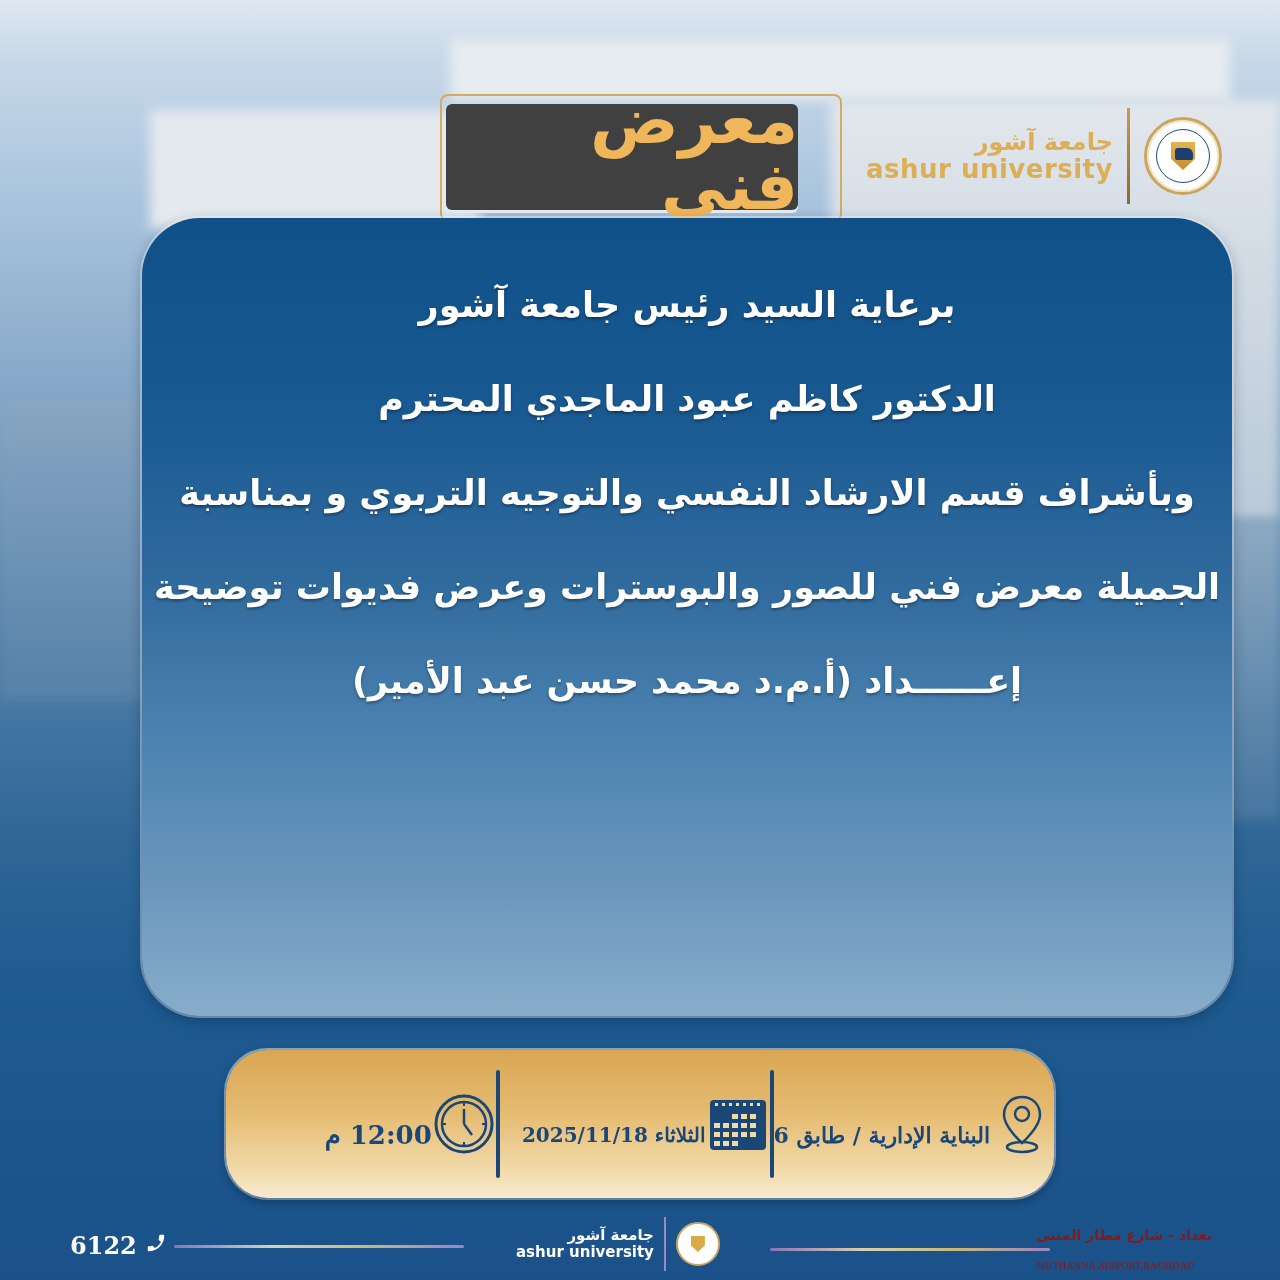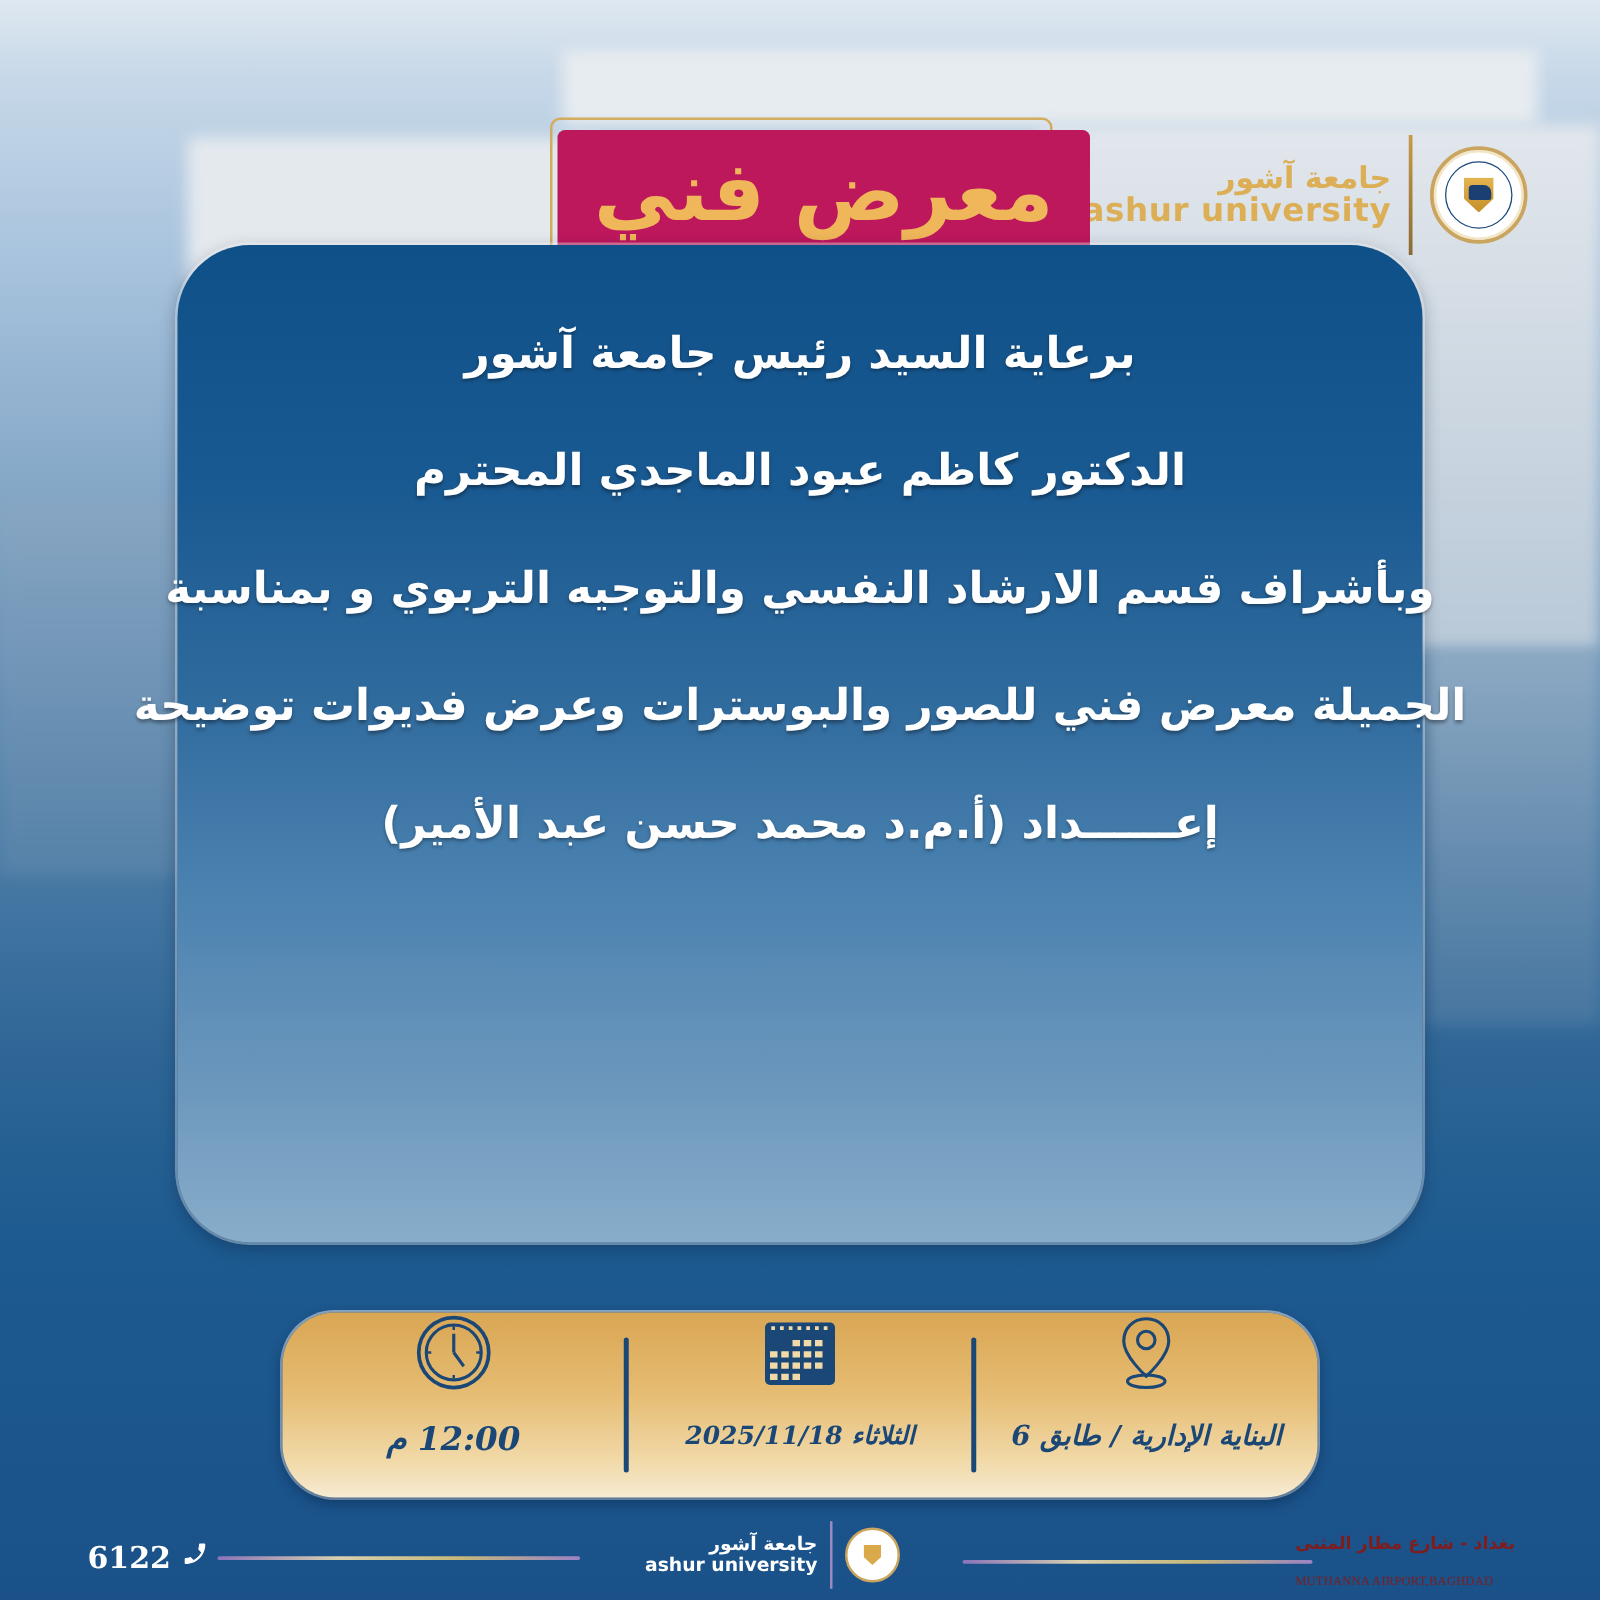--- a/index.html
+++ b/index.html
@@ -22,35 +22,35 @@
   .logo-text .ar { font-size:24px; font-weight:bold; display:block; }
   .logo-text .en { font-size:26px; font-weight:bold; letter-spacing:0.5px; display:block; margin-top:2px; }
   .logo-divider { width:3px; height:96px; background:linear-gradient(180deg,#c89a4a,#8a6a35); }
   .seal { width:72px; height:72px; border-radius:50%; background:#fff; border:3px solid #c9a560; box-shadow:0 0 0 2px #f3e6c6 inset; position:relative; display:flex; align-items:center; justify-content:center; }
   .seal-inner { width:52px; height:52px; border-radius:50%; border:1.5px solid #1c4a7c; display:flex; align-items:center; justify-content:center; }
   .seal-shield { width:24px; height:28px; background:linear-gradient(180deg,#e3b551,#c58f2b); clip-path:polygon(0 0,100% 0,100% 60%,50% 100%,0 60%); position:relative; }
   .seal-lion { position:absolute; left:4px; top:6px; width:18px; height:12px; background:#1b3f70; border-radius:3px 6px 2px 2px; }
 
   
   .title-frame { position:absolute; left:440px; top:94px; width:398px; height:124px; border:2px solid #d4ac5f; border-radius:8px; }
-  .title-box { position:absolute; left:446px; top:104px; width:426px; height:106px; background:#be185d; border-radius:6px; box-shadow:0 3px 0 #e8eef4; display:flex; align-items:center; justify-content:center; }
+  .title-box { position:absolute; left:446px; top:104px; width:352px; height:106px; background:#404040; border-radius:6px; box-shadow:0 3px 0 #e8eef4; display:flex; align-items:center; justify-content:center; }
   .title-text { color:#efb65a; font-size:66px; font-weight:bold; direction:rtl; line-height:1; margin-top:-6px; }
 
   
-  .card { position:absolute; left:142px; top:196px; width:996px; height:798px; border-radius:58px;
+  .card { position:absolute; left:142px; top:218px; width:1090px; height:798px; border-radius:58px;
     background: linear-gradient(180deg, #0f5089 0%, #1a5a92 25%, #2f6a9d 45%, #4b82b0 65%, #6d98bd 85%, #88adca 100%);
     box-shadow: 0 0 0 2px rgba(255,255,255,0.35), 0 4px 14px rgba(0,20,50,0.35); }
   .card-lines { position:absolute; left:0; right:0; top:40px; display:flex; flex-direction:column; align-items:center; direction:rtl; }
   .card-line { color:#ffffff; font-size:35px; font-weight:bold; line-height:1; height:94px; display:flex; align-items:center; white-space:nowrap; text-shadow:0 2px 3px rgba(0,0,0,0.35); }
 
   
   .info-bar { position:absolute; left:226px; top:1050px; width:828px; height:148px; border-radius:42px;
     background:linear-gradient(180deg,#d9a653 0%,#e6bd74 45%,#f1d9a8 80%,#f7ebd2 100%);
     box-shadow:0 4px 10px rgba(0,20,50,0.4), 0 0 0 2px rgba(255,255,255,0.5); display:flex; direction:rtl; }
-  .info-cell { flex:1; display:flex; flex-direction:column; align-items:center; justify-content:flex-start; position:relative;font-style:italic; }
+  .info-cell { flex:1; display:flex; flex-direction:row; align-items:center; justify-content:flex-start; position:relative; }
   .info-cell .icon { width:64px; height:64px; display:flex; align-items:center; justify-content:center; }
   .info-cell .label { margin-top:22px; color:#1b4777; font-family:"DejaVu Serif", serif; font-weight:bold; font-size:22px; white-space:nowrap; }
   .info-cell.time .label { font-size:26px; }
   .info-cell.date .label { font-size:20px; }
   .info-sep { width:4px; height:108px; background:#1b4777; align-self:center; border-radius:2px; }
 
   
   .footer { position:absolute; left:0; right:0; top:1205px; height:75px; }
   .phone { position:absolute; left:70px; top:26px; color:#fff; font-family:"DejaVu Serif", serif; font-weight:bold; font-size:24px; display:flex; align-items:center; gap:8px;text-align:center; }
   .footer-line { position:absolute; height:3px; border-radius:2px; background:linear-gradient(90deg,#8a74b8,#d8d0b0,#c7b97a,#9b83c4); }

